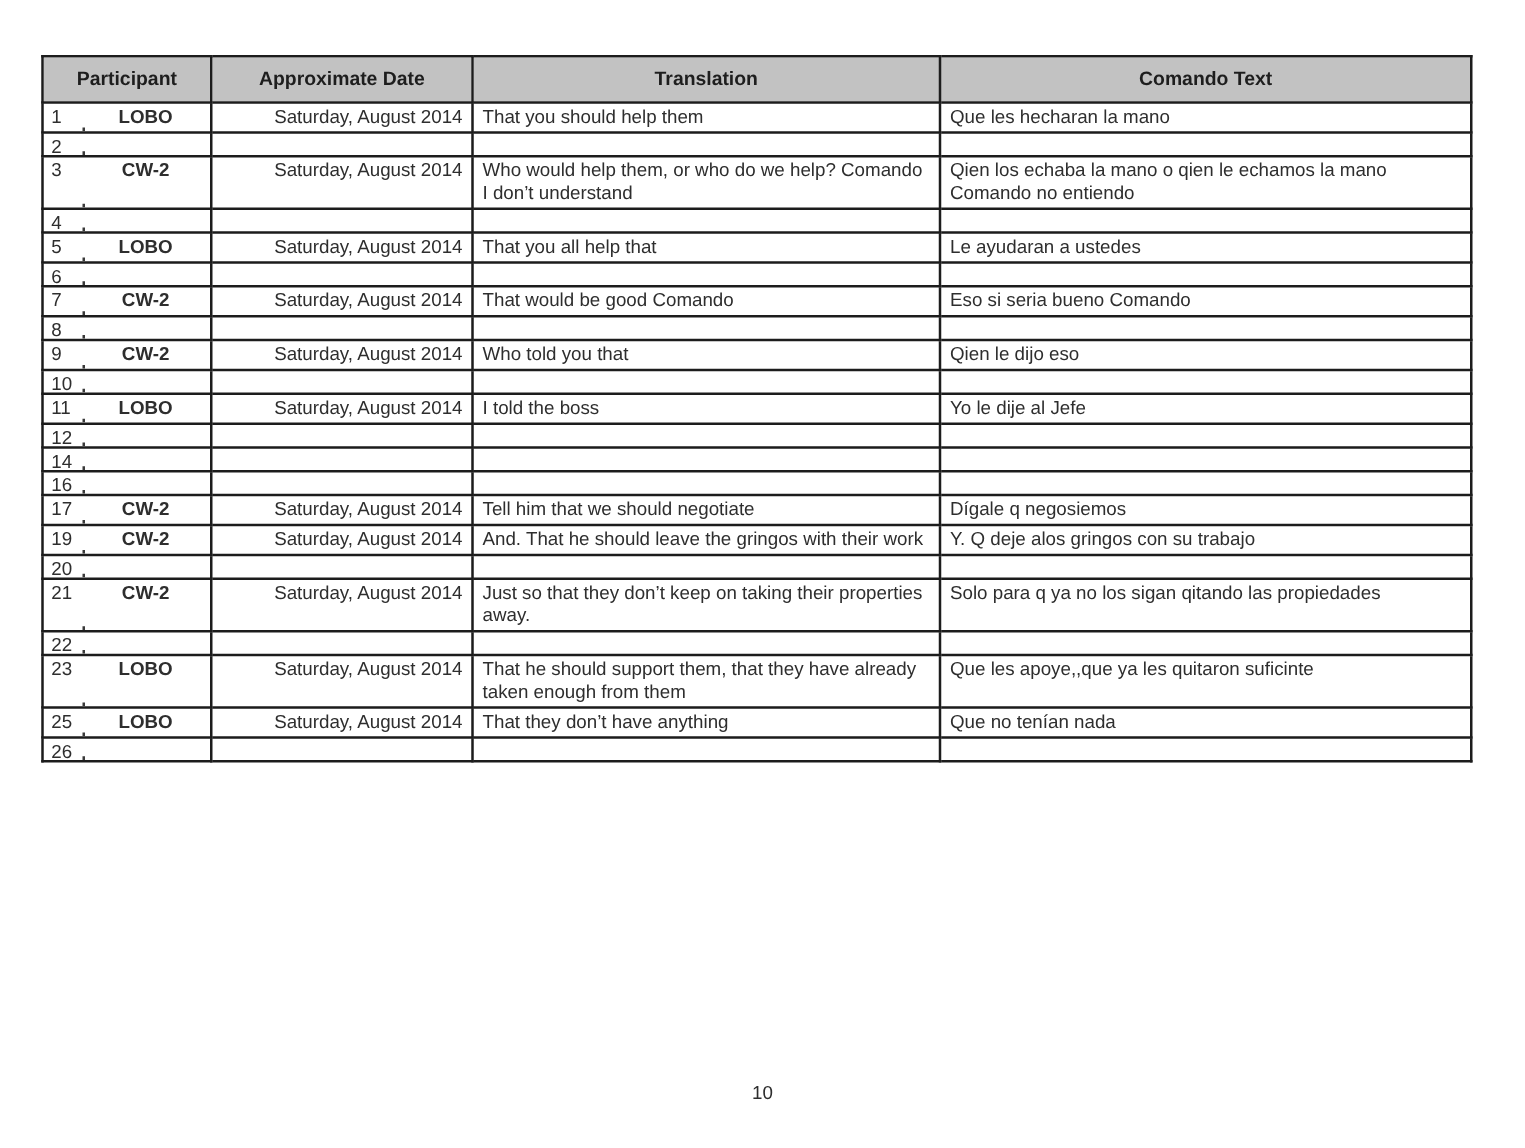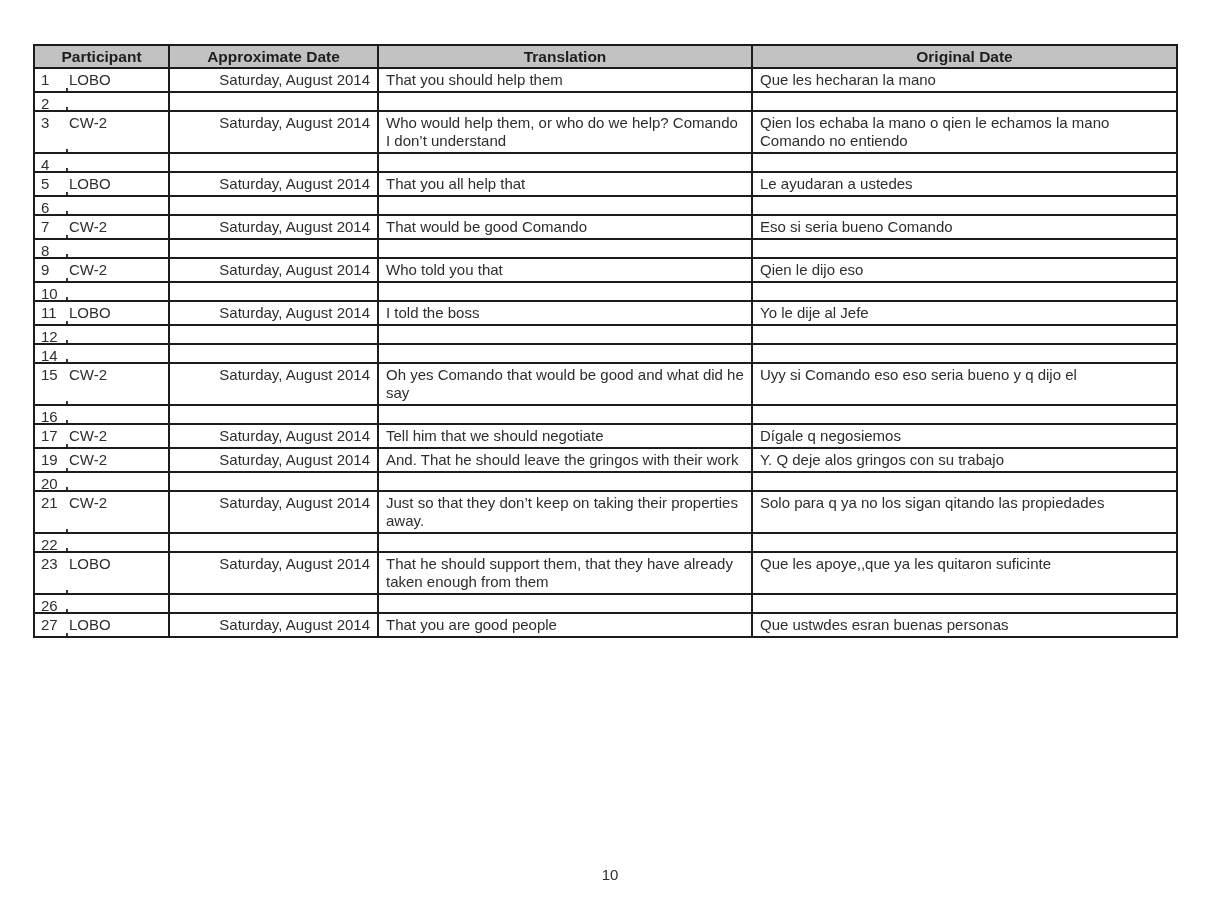--- a/index.html
+++ b/index.html
@@ -27,21 +27,21 @@
   }
   th, td {
     border: 2px solid #1c1c1c;
     overflow: hidden;
   }
   th {
     background: #c2c2c2;
     font-weight: bold;
     font-size: 15.5px;
     vertical-align: middle;
-    height: 23px;
+    height: 37px;
     padding: 1px 4px;
     color: #1e1e1e;
   }
   td {
     font-size: 15px;
     line-height: 18px;
     vertical-align: top;
     padding: 2px 7px;
     height: 19px;
   }
@@ -65,20 +65,22 @@
     background: #3a3a3a;
   }
   .row-num {
     position: absolute;
     left: 6px;
     top: 2px;
   }
   .participant-name {
     display: block;
     margin-left: 30px;
+    text-align: center;
+    font-weight: bold;
   }
   td.cell-date { text-align: right; }
 
   .page-number {
     position: absolute;
     top: 866px;
     left: 0;
     width: 1220px;
     text-align: center;
     font-size: 15px;
@@ -89,21 +91,21 @@
 <body>
 
 <div class="page">
 
   <table class="transcript-table">
     <thead>
       <tr>
         <th class="col-participant">Participant</th>
         <th class="col-date">Approximate Date</th>
         <th class="col-translation">Translation</th>
-        <th class="col-original">Original Date</th>
+        <th class="col-original">Comando Text</th>
       </tr>
     </thead>
     <tbody>
         <tr>
     <td class="cell-participant">
       <span class="row-num">1</span>
       <span class="participant-name">LOBO</span>
     </td>
     <td class="cell-date">Saturday, August 2014</td>
     <td class="cell-translation">That you should help them</td>
@@ -212,29 +214,20 @@
     <td class="cell-participant">
       <span class="row-num">14</span>
       <span class="participant-name"></span>
     </td>
     <td class="cell-date"></td>
     <td class="cell-translation"></td>
     <td class="cell-original"></td>
   </tr>
         <tr>
     <td class="cell-participant">
-      <span class="row-num">15</span>
-      <span class="participant-name">CW-2</span>
-    </td>
-    <td class="cell-date">Saturday, August 2014</td>
-    <td class="cell-translation">Oh yes Comando that would be good and what did he say</td>
-    <td class="cell-original">Uyy si Comando eso eso seria bueno y q dijo el</td>
-  </tr>
-        <tr>
-    <td class="cell-participant">
       <span class="row-num">16</span>
       <span class="participant-name"></span>
     </td>
     <td class="cell-date"></td>
     <td class="cell-translation"></td>
     <td class="cell-original"></td>
   </tr>
         <tr>
     <td class="cell-participant">
       <span class="row-num">17</span>
@@ -284,34 +277,34 @@
     <td class="cell-participant">
       <span class="row-num">23</span>
       <span class="participant-name">LOBO</span>
     </td>
     <td class="cell-date">Saturday, August 2014</td>
     <td class="cell-translation">That he should support them, that they have already taken enough from them</td>
     <td class="cell-original">Que les apoye,,que ya les quitaron suficinte</td>
   </tr>
         <tr>
     <td class="cell-participant">
+      <span class="row-num">25</span>
+      <span class="participant-name">LOBO</span>
+    </td>
+    <td class="cell-date">Saturday, August 2014</td>
+    <td class="cell-translation">That they don’t have anything</td>
+    <td class="cell-original">Que no tenían nada</td>
+  </tr>
+        <tr>
+    <td class="cell-participant">
       <span class="row-num">26</span>
       <span class="participant-name"></span>
     </td>
     <td class="cell-date"></td>
     <td class="cell-translation"></td>
     <td class="cell-original"></td>
-  </tr>
-        <tr>
-    <td class="cell-participant">
-      <span class="row-num">27</span>
-      <span class="participant-name">LOBO</span>
-    </td>
-    <td class="cell-date">Saturday, August 2014</td>
-    <td class="cell-translation">That you are good people</td>
-    <td class="cell-original">Que ustwdes esran buenas personas</td>
   </tr>
       </tbody>
   </table>
 
   <div class="page-number">10</div>
 
 </div>
 
 </body></html>

